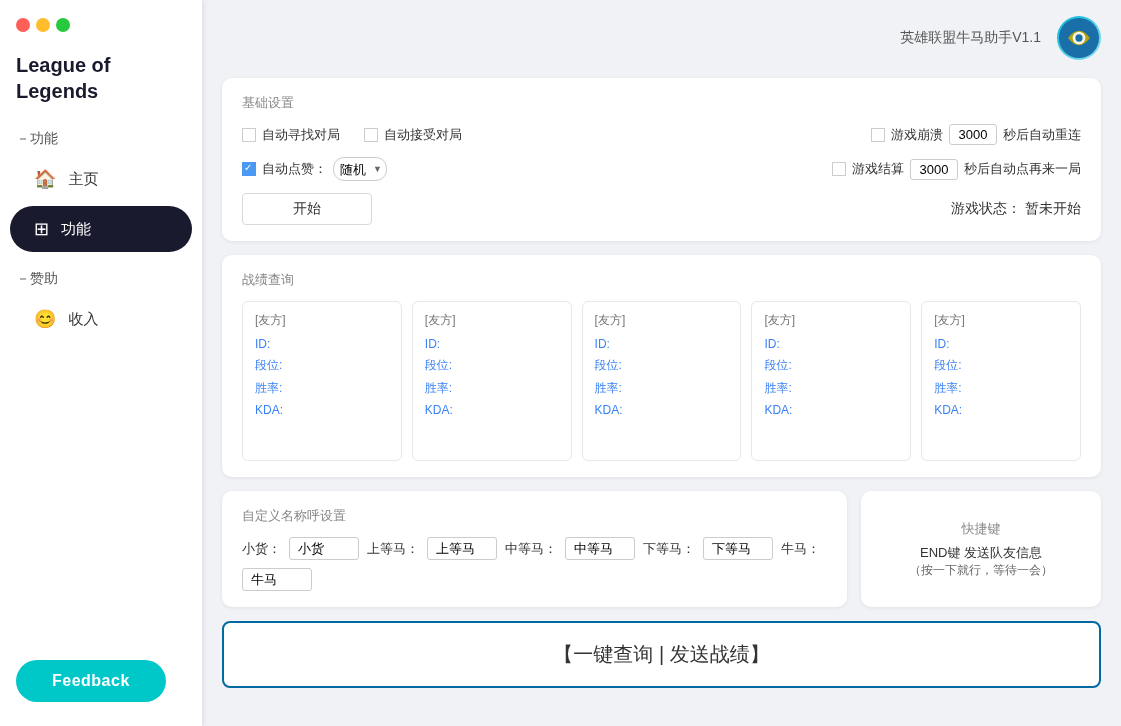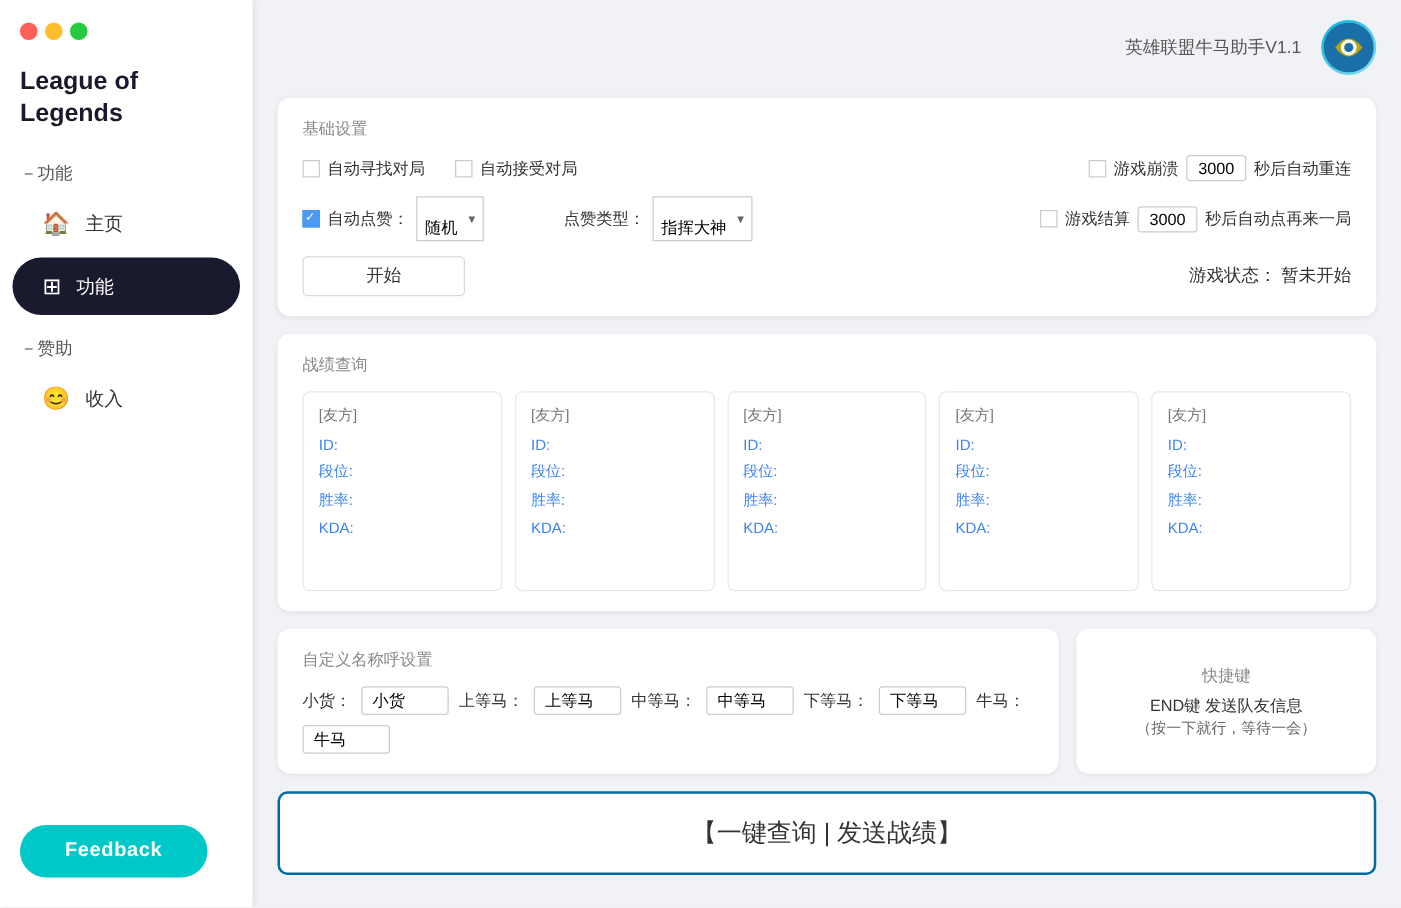--- a/index.html
+++ b/index.html
@@ -176,22 +176,22 @@
     .number-input {
       width: 48px;
       border: 1px solid #ccc;
       border-radius: 3px;
       padding: 2px 4px;
       font-size: 13px;
       text-align: center;
     }
     .select-input {
       border: 1px solid #ccc;
-      border-radius: 0;
-      padding: 16px 20px 3px 6px;
+      border-radius: 11px;
+      padding: 4px 20px 3px 6px;
       font-size: 13px;
       background: #fff;
       appearance: none;
       -webkit-appearance: none;
       cursor: pointer;
       position: relative;
     }
     .select-wrapper {
       position: relative;
       display: inline-block;
@@ -355,30 +355,20 @@
         <div class="settings-item">
           <div class="checkbox checked"></div>
           <span>自动点赞：</span>
           <div class="select-wrapper">
             <select class="select-input">
               <option>随机</option>
               <option>固定</option>
             </select>
           </div>
         </div>
-        <div class="settings-item" style="margin-left:40px;">
-          <span>点赞类型：</span>
-          <div class="select-wrapper">
-            <select class="select-input">
-              <option>指挥大神</option>
-              <option>超级英雄</option>
-              <option>最强赋能</option>
-            </select>
-          </div>
-        </div>
         <div class="settings-item" style="margin-left:auto;">
           <div class="checkbox"></div>
           <span>游戏结算</span>
           <input class="number-input" type="text" value="3000" style="">
           <span>秒后自动点再来一局</span>
         </div>
       </div>
 
       <div class="settings-row">
         <button class="btn-primary" style="width:130px;">开始</button>

